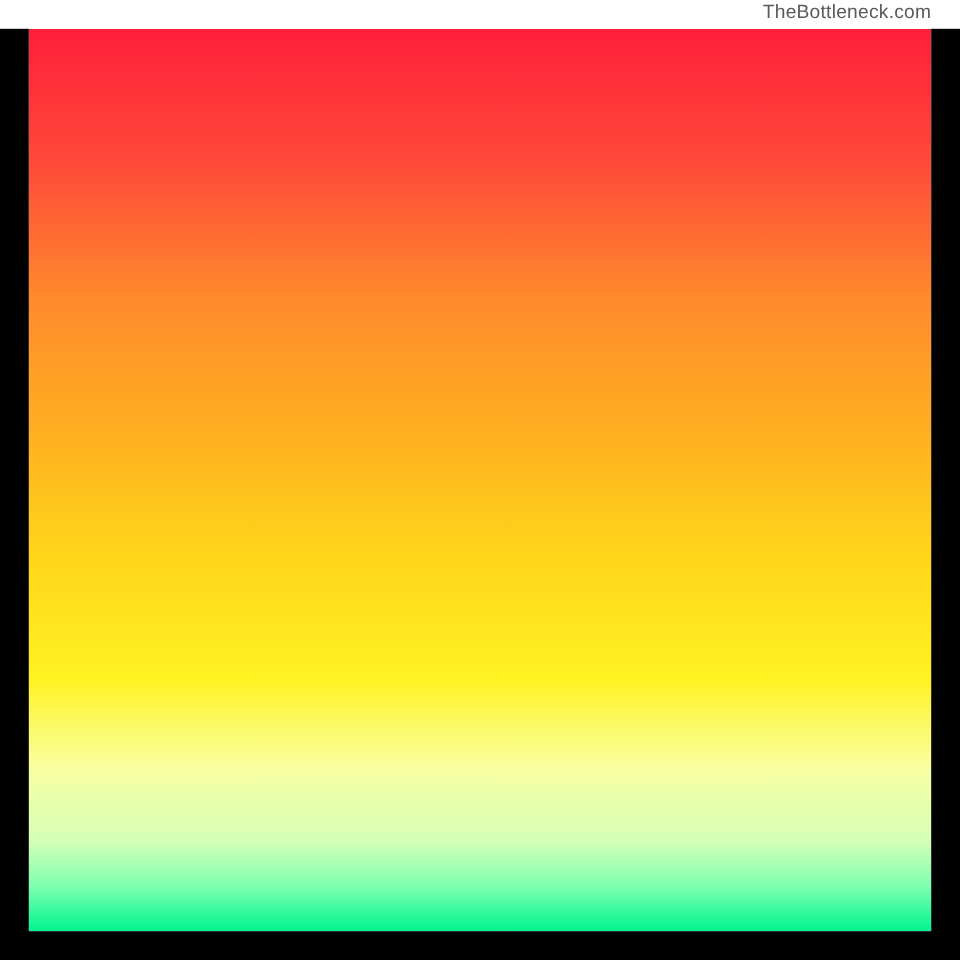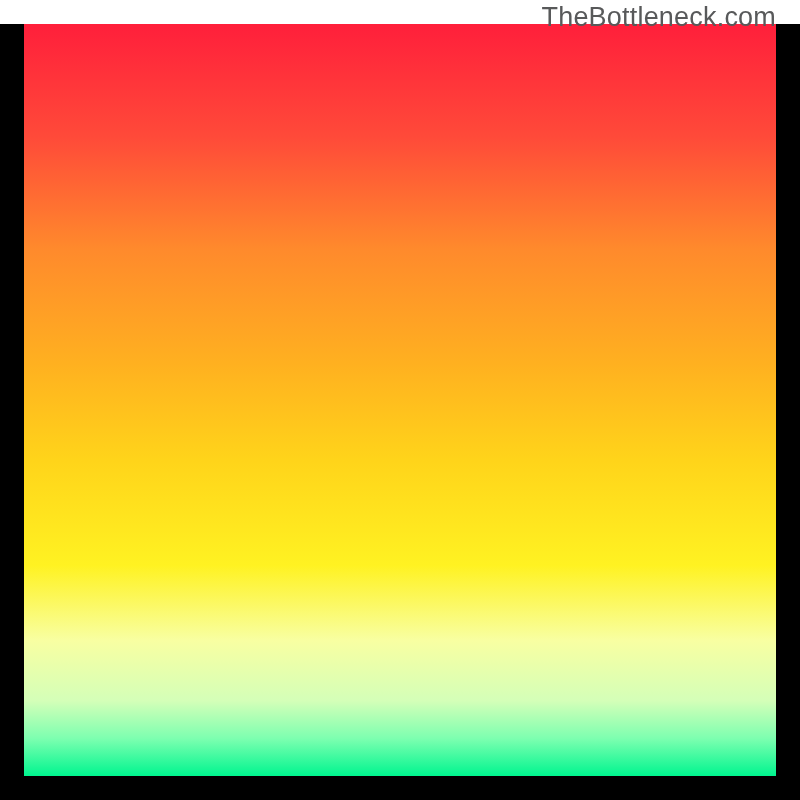--- a/index.html
+++ b/index.html
@@ -58,21 +58,21 @@
   }
   .frame-left   { left: 0;   top: 0;    width: 24px;  height: 800px; }
   .frame-right  { right: 0;  top: 0;    width: 24px;  height: 800px; }
   .frame-bottom { left: 0;   bottom: 0; width: 800px; height: 24px; }
   .frame-top    { left: 0;   top: 0;    width: 800px; height: 24px; background: #fff; }
   .watermark {
     position: absolute;
     top: 2px;
     right: 24px;
     font-family: Arial, Helvetica, sans-serif;
-    font-size: 27px;
+    font-size: 16px;
     color: #58595a;
     letter-spacing: 0.2px;
   }
 </style>
 </head>
 <body>
 
 <div class="chart-wrap">
 
   <div class="plot-area">

